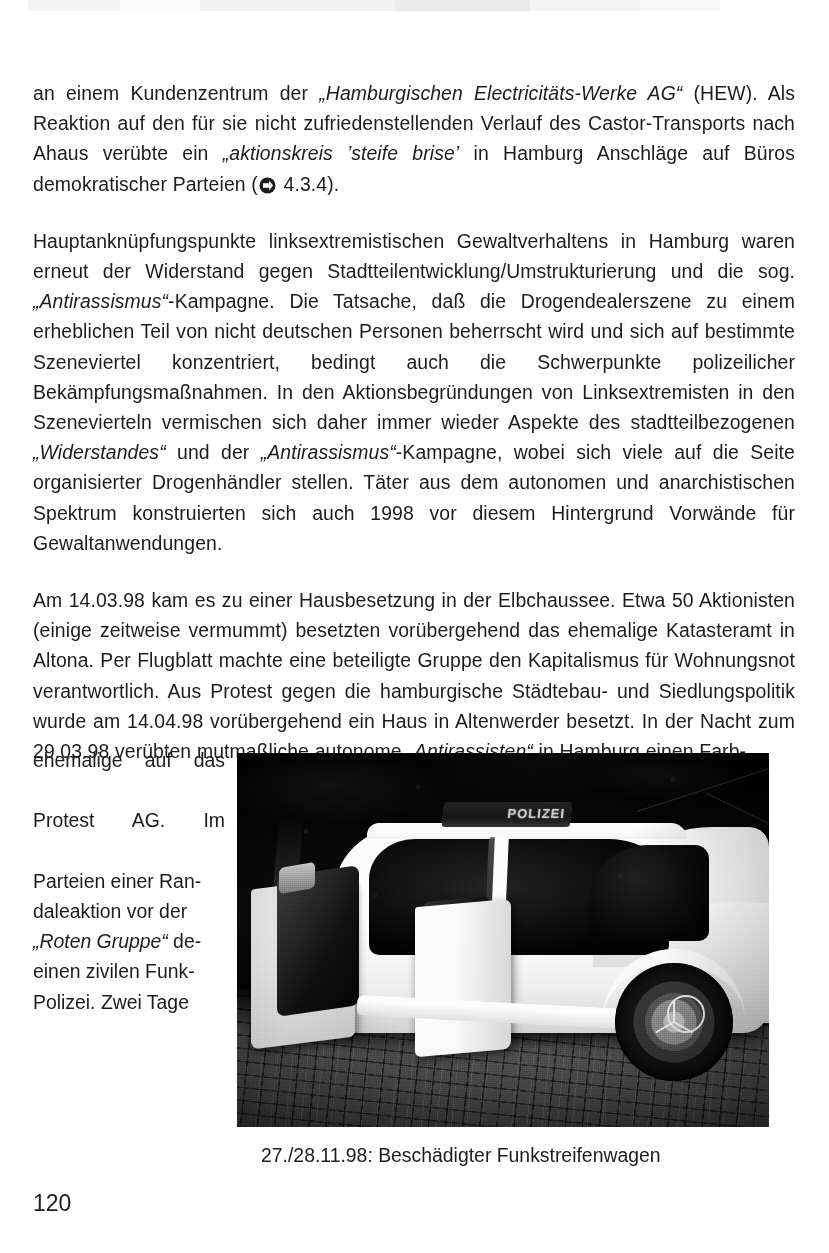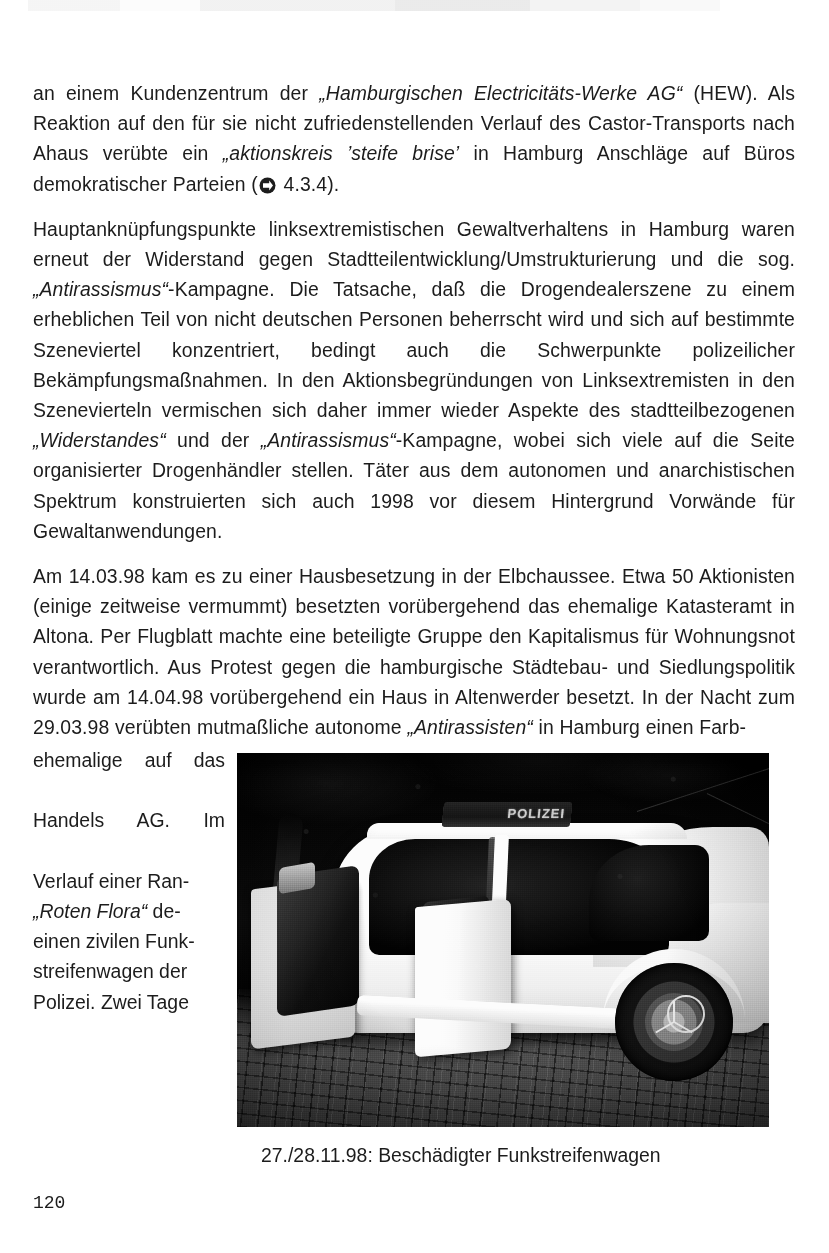--- a/index.html
+++ b/index.html
@@ -54,21 +54,21 @@
   p.body-par {
     margin: 0 0 0 0;
     font-size: 19.4px;
     line-height: 30.2px;
     text-align: justify;
     text-justify: inter-word;
     letter-spacing: 0.1px;
     word-spacing: 0.2px;
   }
   p.body-par + p.body-par {
-    margin-top: 15px;
+    margin-top: 27px;
   }
 
   i, .it {
     font-style: italic;
   }
 
   
   .xref-icon {
     display: inline-block;
     width: 17px;
@@ -338,24 +338,23 @@
     top: 1142px;
     font-size: 19.4px;
     line-height: 26px;
     color: #1c1c1c;
     white-space: nowrap;
   }
   .folio {
     position: absolute;
     left: 33px;
     top: 1190px;
-    font-size: 18px;
+    font-size: 23px;
     line-height: 26px;
     color: #1c1c1c;
-    font-family: Liberation Mono, monospace;
   }
 </style>
 </head>
 <body>
 
 <div class="scan-strip"></div>
 
 <div class="page">
 
   <div class="content">
@@ -369,25 +368,25 @@
 
     <p class="body-par"><span>Am 14.03.98 kam es zu einer Hausbesetzung in der Elbchaussee. Etwa 50 Aktionisten (einige zeitweise vermummt) besetzten vorübergehend das ehemalige Katasteramt in Altona. Per Flugblatt machte eine beteiligte Gruppe den Kapitalismus für Wohnungsnot verantwortlich. Aus Protest gegen die hamburgische Städtebau- und Siedlungspolitik wurde am 14.04.98 vorübergehend ein Haus in Altenwerder besetzt. In der Nacht zum 29.03.98 verübten mutmaßliche autonome </span><i>„Antirassisten“</i><span> in Hamburg einen Farb-</span></p>
 
   </div>
 
   <div class="wrap-section">
 
     <div class="sidecol">
       <p>
         <span class="ln">ehemalige auf das</span>
-        <span class="ln">Handels AG. Im</span>
-        <span class="ln noj">Verlauf einer Ran-</span>
-        <span class="ln noj"><i>„Roten Flora“</i><span> de-</span></span>
+        <span class="ln">Protest AG. Im</span>
+        <span class="ln noj">Parteien einer Ran-</span>
+        <span class="ln noj">daleaktion vor der</span>
+        <span class="ln noj"><i>„Roten Gruppe“</i><span> de-</span></span>
         <span class="ln noj">einen zivilen Funk-</span>
-        <span class="ln noj">streifenwagen der</span>
         <span class="ln noj">Polizei. Zwei Tage</span>
 
       </p>
     </div>
 
     <div class="photo-figure">
       <div class="photo">
 
         <div class="bg-night"></div>
         <div class="bg-smudge"></div>

